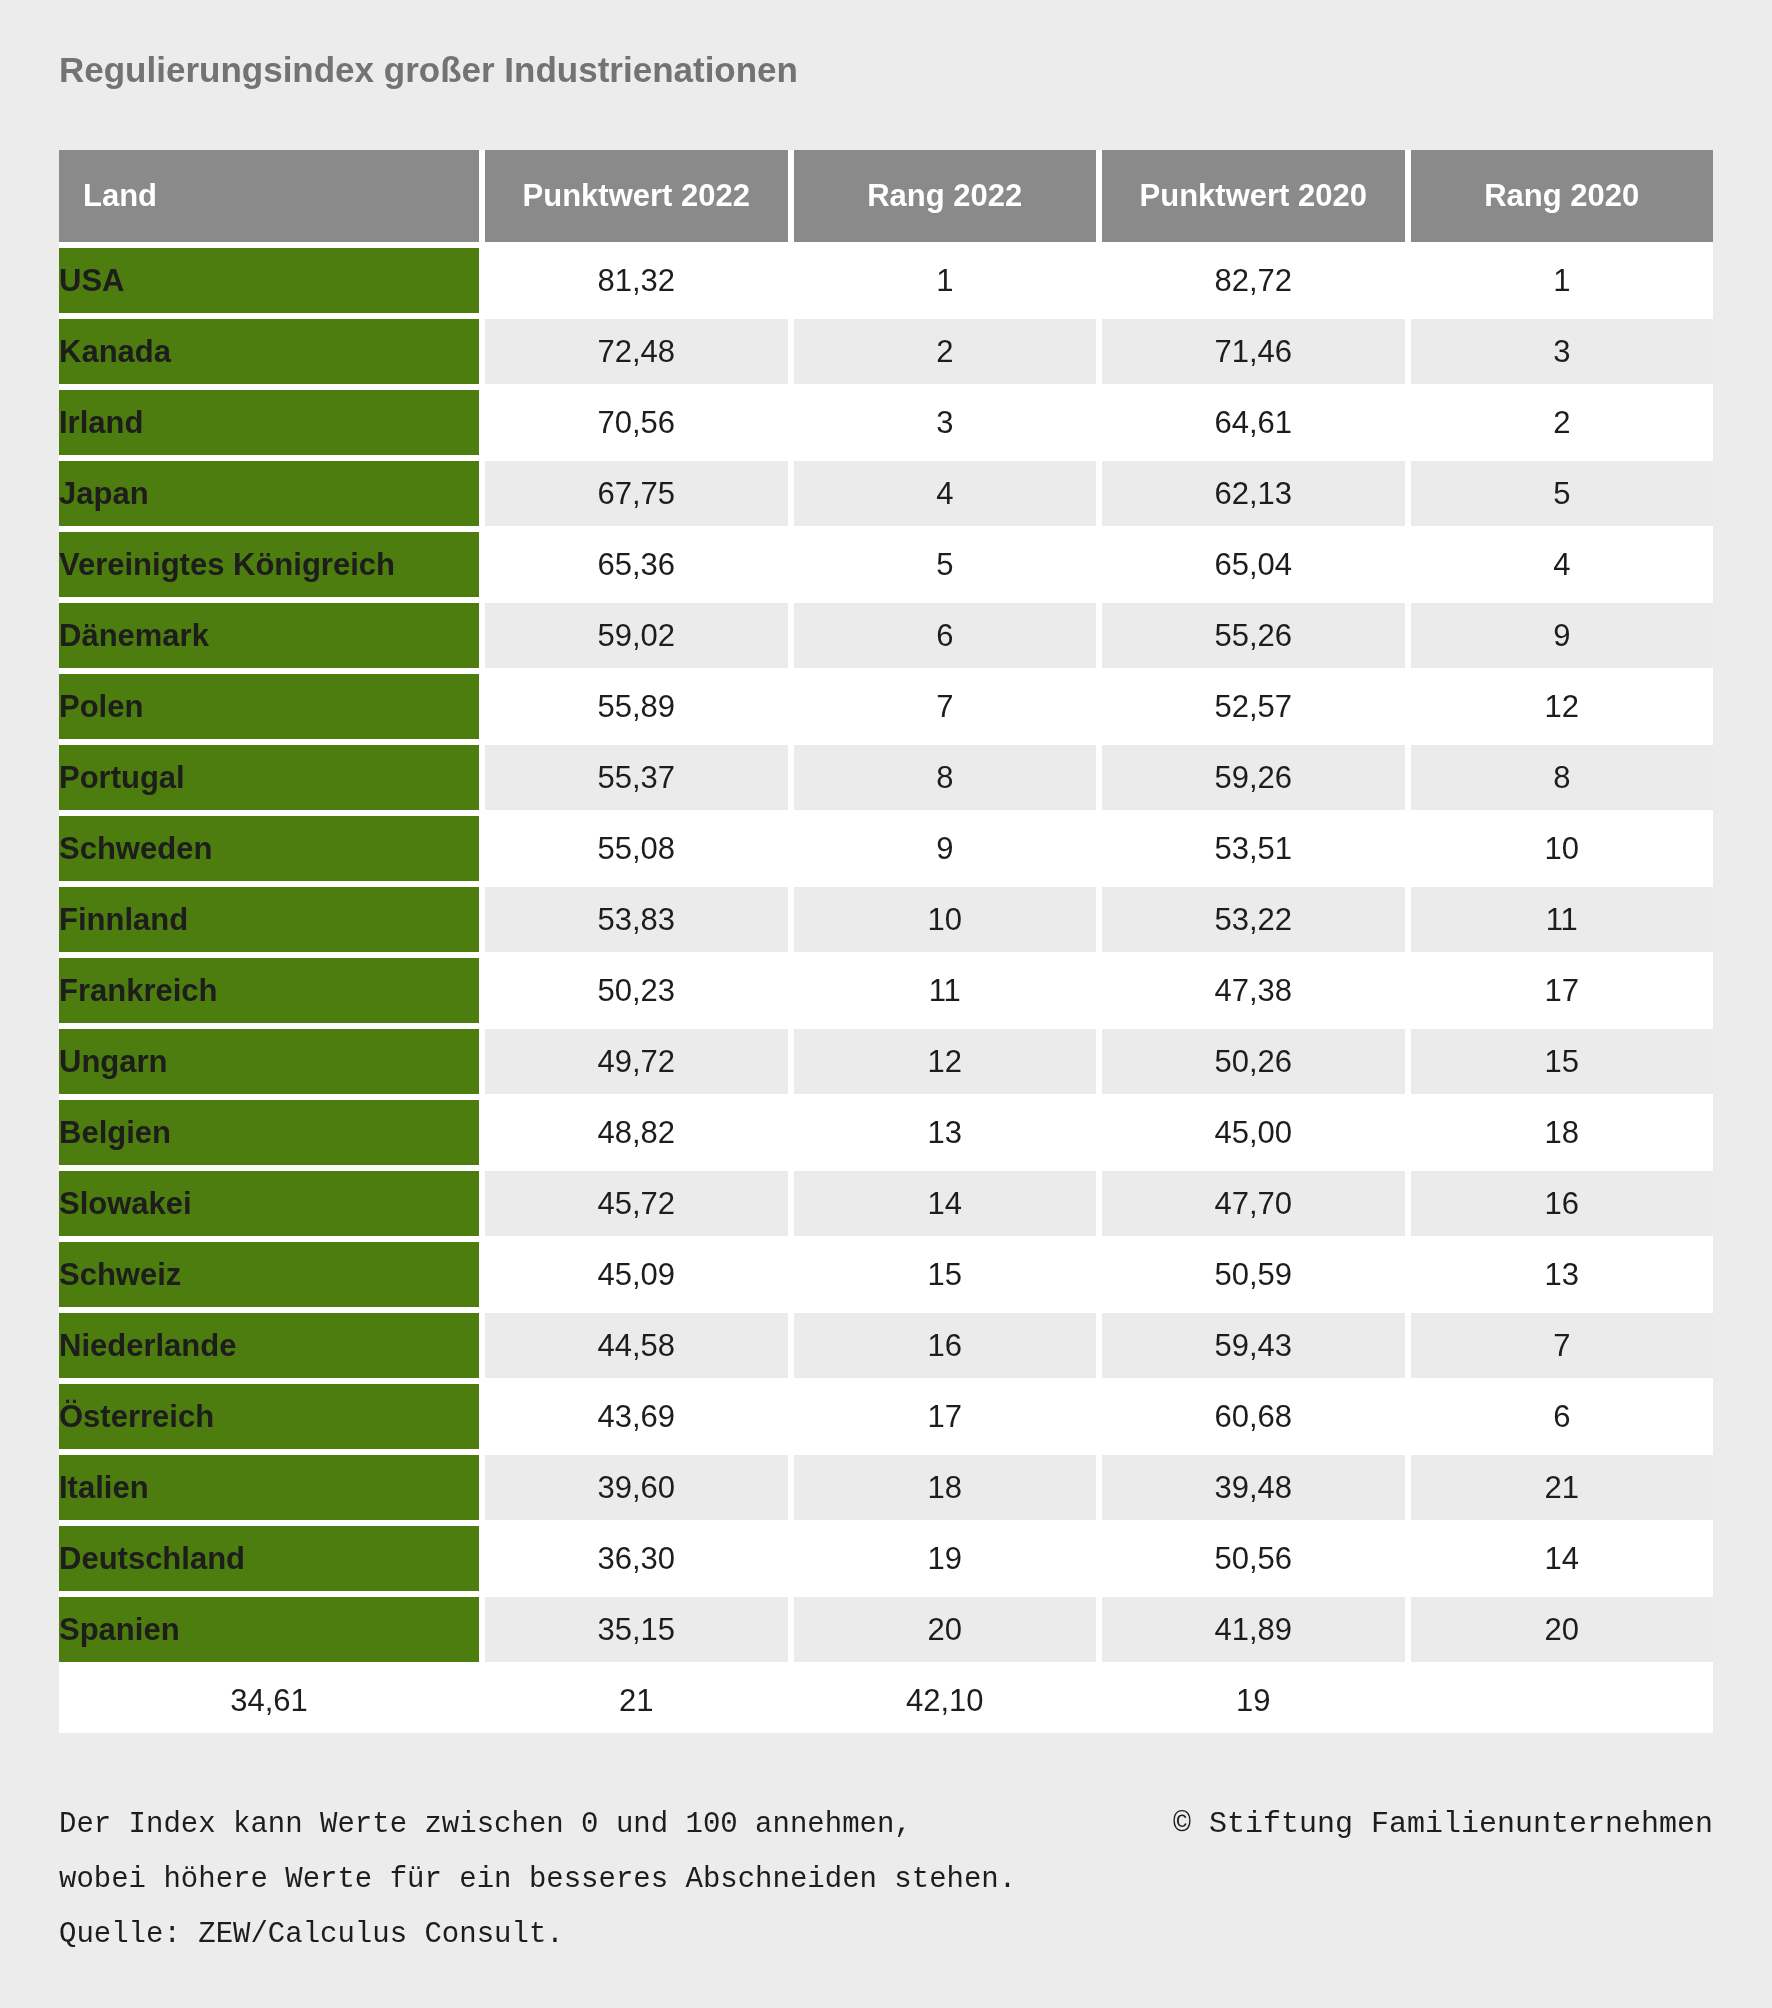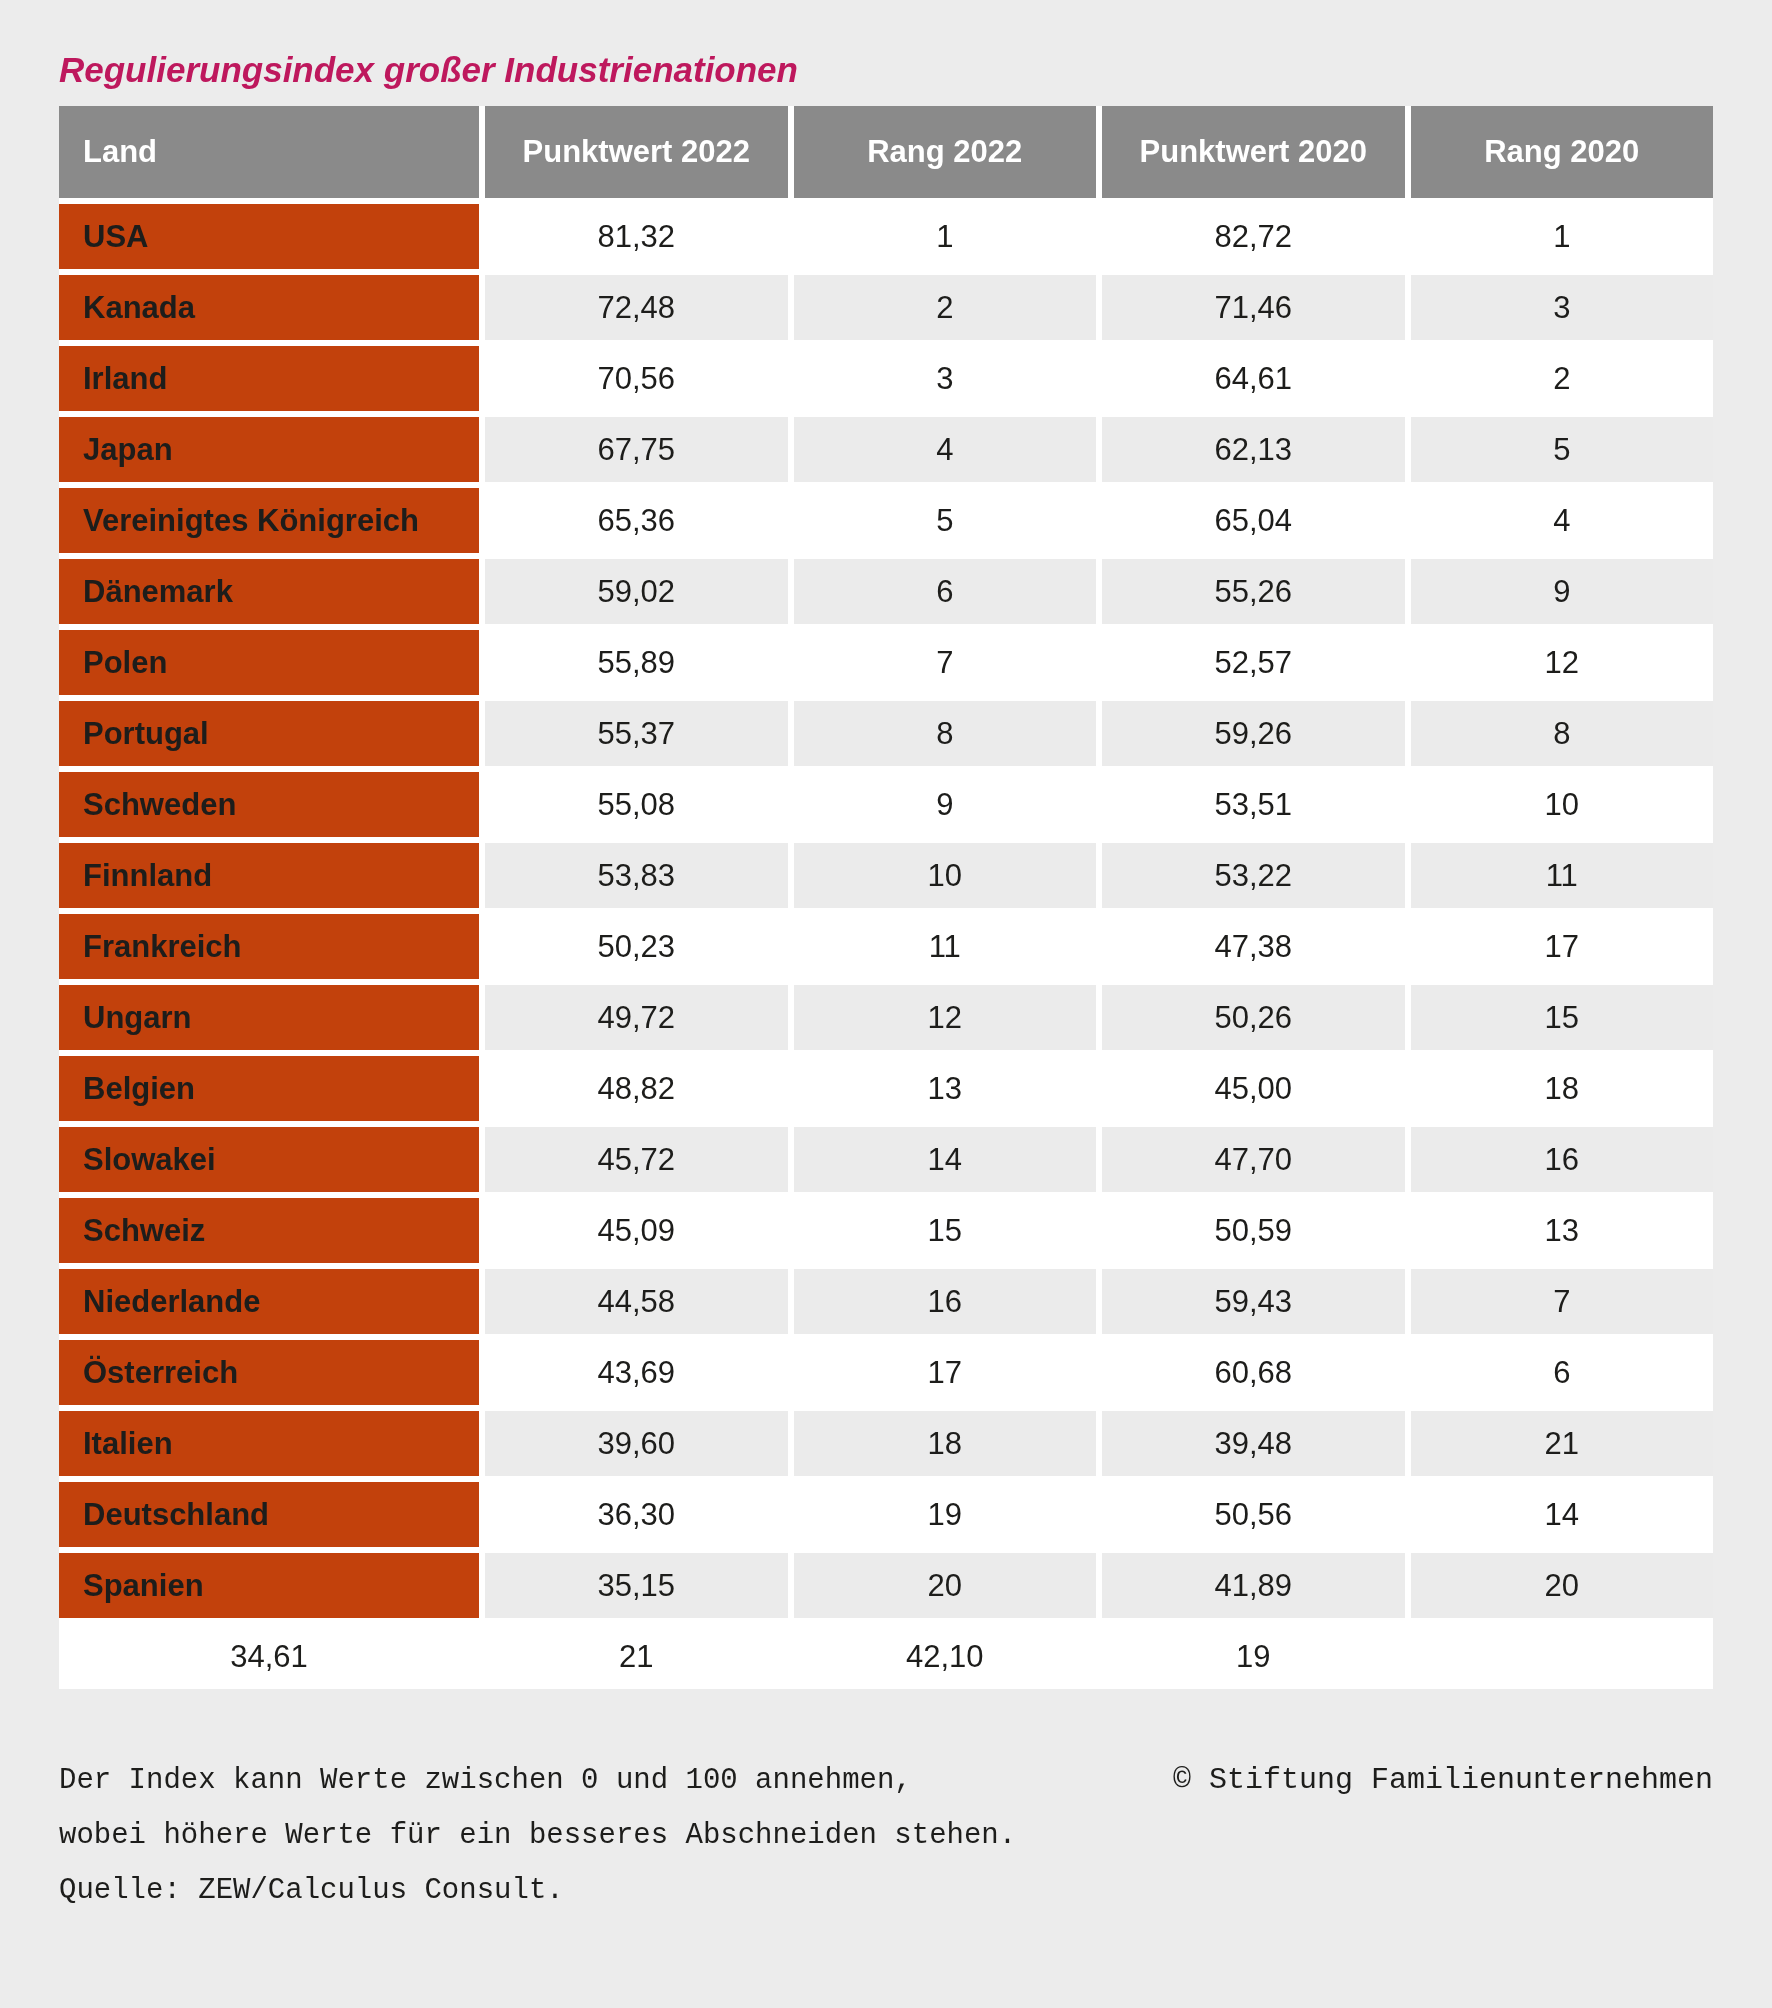--- a/index.html
+++ b/index.html
@@ -9,23 +9,22 @@
     min-height: 2008px;
     font-family: "Liberation Sans", sans-serif;
     color: #1d1d1b;
   }
   .page { padding: 50px 59px 0 59px; }
 
   .title {
     font-size: 35px;
     font-weight: bold;
     letter-spacing: 0;
-    margin-bottom: 16px;
-    color: #be185d;
-    font-style: italic;
+    margin-bottom: 60px;
+    color: #737373;
   }
 
   .table {
     display: grid;
     grid-template-columns: 420px 1fr 1fr 1fr 1fr;
     gap: 6px;
     background: #ffffff; 
     width: 1654px;
   }
 
@@ -45,23 +44,22 @@
   }
 
   .cell {
     height: 65px;
     display: flex;
     align-items: center;
     font-size: 31px;
     color: #1d1d1b;
   }
   .cell.land {
-    background: #c2410c;
+    background: #4d7c0f;
     font-weight: bold;
-    padding-left: 24px;
   }
   .cell.num { justify-content: center; }
   .cell.num.odd  { background: #ffffff; }
   .cell.num.even { background: #ebebeb; }
 
   .footer {
     width: 1654px;
     display: flex;
     justify-content: space-between;
     align-items: flex-start;

